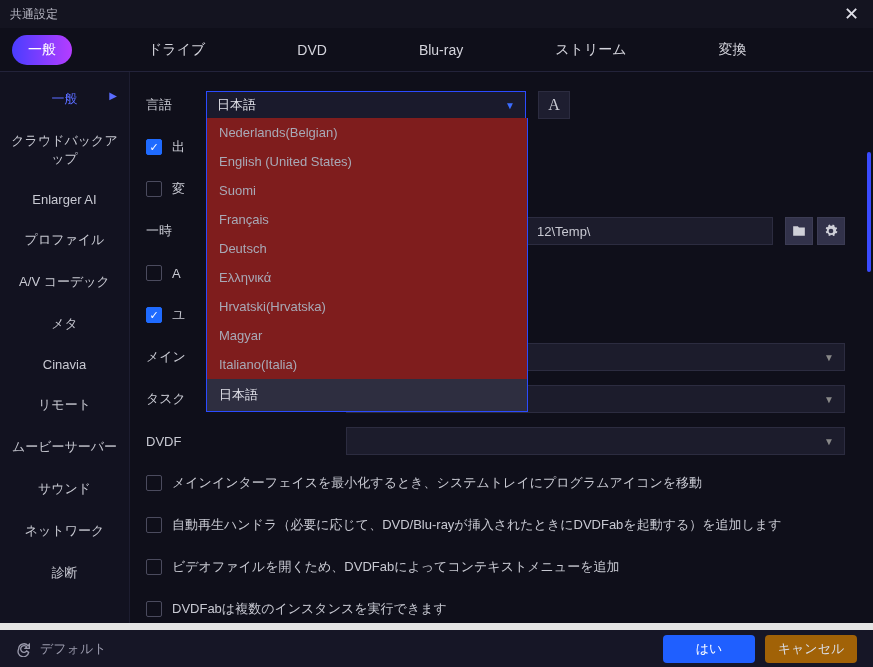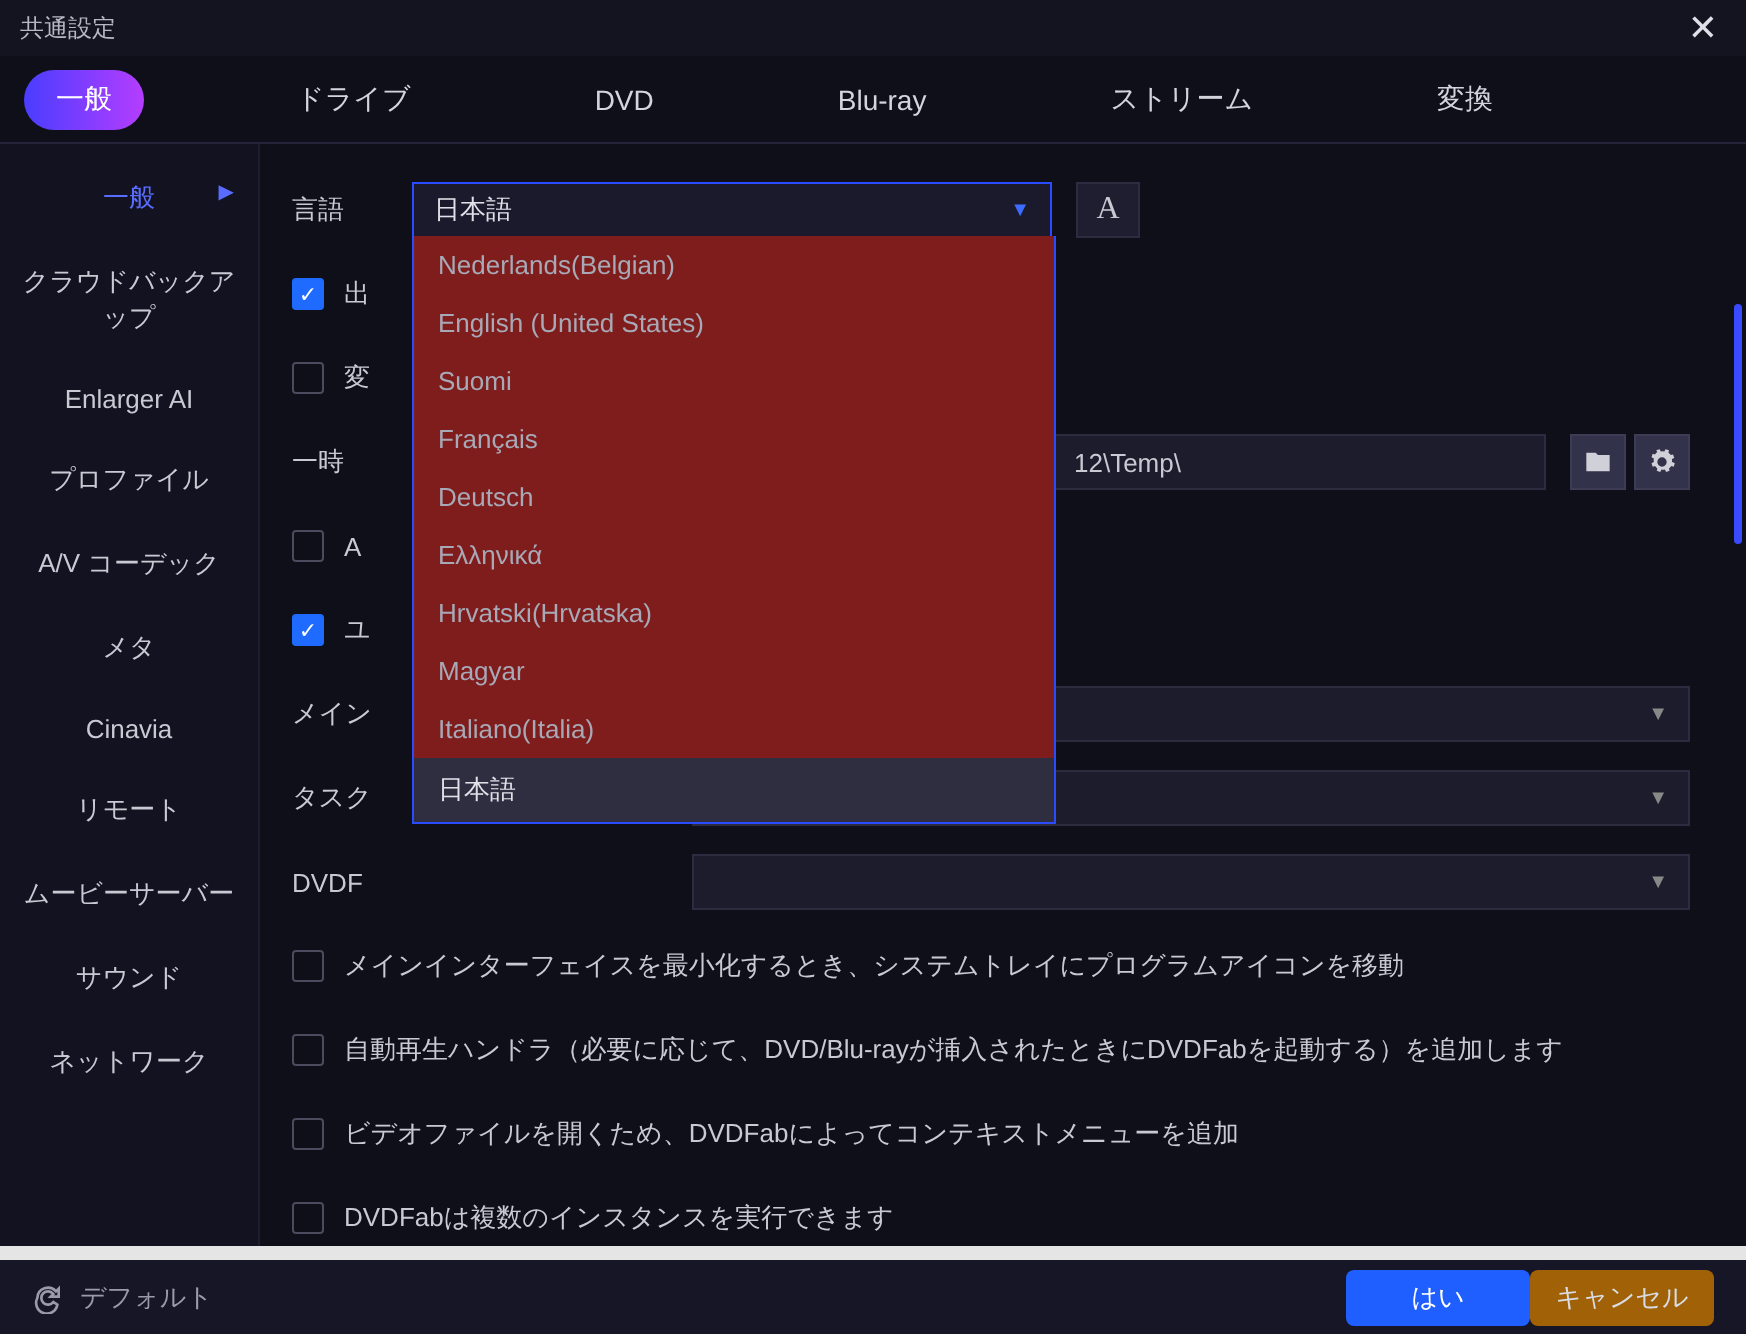--- a/index.html
+++ b/index.html
@@ -204,21 +204,21 @@
   }
   .default-link {
     display: flex;
     align-items: center;
     gap: 8px;
     color: #9a9aac;
     cursor: pointer;
     font-size: 13px;
   }
   .default-link svg { width: 16px; height: 16px; fill: none; stroke: #9a9aac; stroke-width: 2; }
-  .footer-btns { margin-left: auto; display: flex; gap: 0; }
+  .footer-btns { margin-left: auto; display: flex; gap: 10px; }
   .btn {
     width: 92px; height: 28px;
     border-radius: 4px;
     display: flex; align-items: center; justify-content: center;
     cursor: pointer;
     font-size: 13px;
   }
   .btn-primary { background: #1f5fff; color: #fff; }
   .btn-secondary { background: #a16207; color: #d8dce6; }
   .scroll-indicator {
@@ -253,20 +253,21 @@
     <div class="sidebar-item">クラウドバックアップ</div>
     <div class="sidebar-item">Enlarger AI</div>
     <div class="sidebar-item">プロファイル</div>
     <div class="sidebar-item">A/V コーデック</div>
     <div class="sidebar-item">メタ</div>
     <div class="sidebar-item">Cinavia</div>
     <div class="sidebar-item">リモート</div>
     <div class="sidebar-item">ムービーサーバー</div>
     <div class="sidebar-item">サウンド</div>
     <div class="sidebar-item">ネットワーク</div>
+    <div class="sidebar-item">診断</div>
   </div>
 
   <div class="content">
     <div class="scroll-indicator"></div>
 
     <div class="row lbl-row">
       <span class="label">言語</span>
       <div class="select-box">
         <span>日本語</span>
         <span class="select-caret">▼</span>

